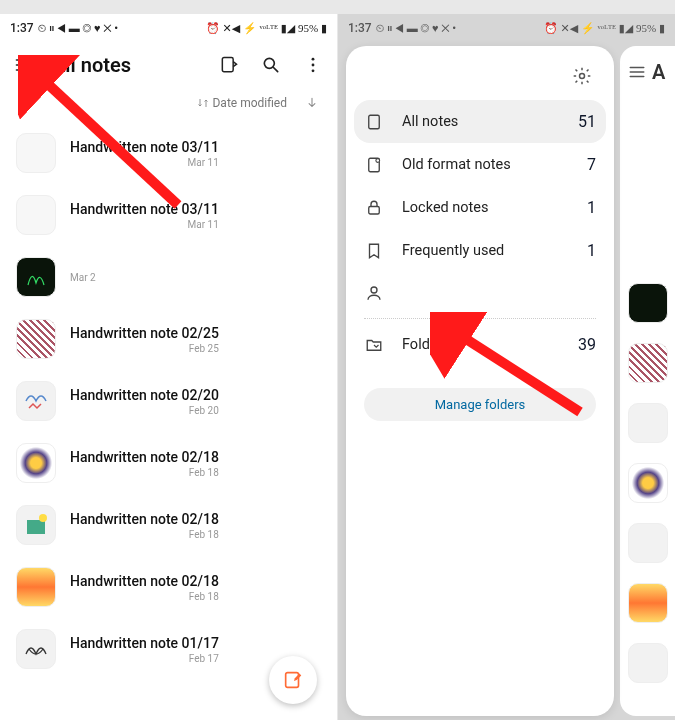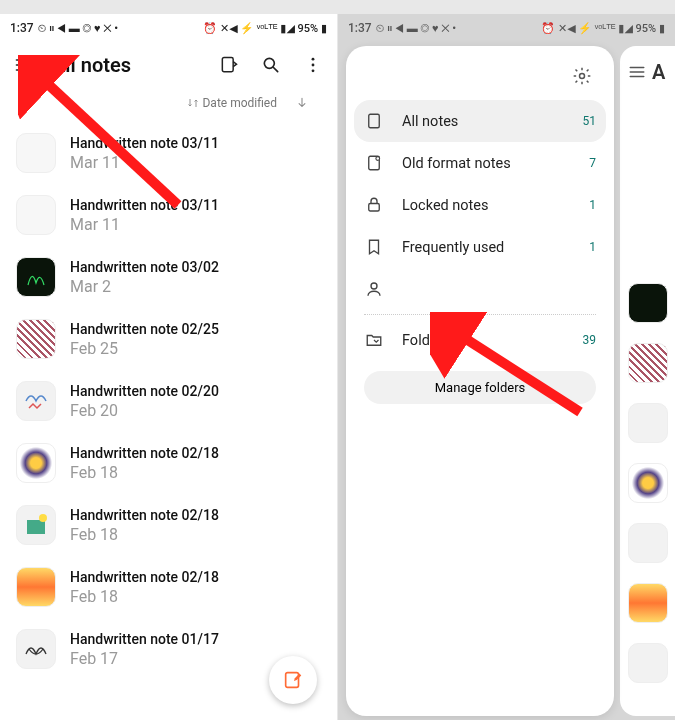--- a/index.html
+++ b/index.html
@@ -25,21 +25,21 @@
     height: 28px;
     display: flex;
     align-items: center;
     justify-content: space-between;
     padding: 0 10px;
     font-size: 12px;
     font-weight: 500;
     color: #222;
   }
   .status-left { display: flex; align-items: center; gap: 4px; }
-  .status-right { display: flex; align-items: center; gap: 3px; font-size: 11px; }
+  .status-right { display: flex; align-items: center; gap: 3px; font-size: 11px; font-family: Liberation Serif, serif; }
   .status-icons { letter-spacing: 0px; font-size: 11px; }
   .topbar {
     height: 46px;
     display: flex;
     align-items: center;
     padding: 0 10px;
     gap: 14px;
   }
   .topbar .title {
     font-size: 20px;
@@ -53,21 +53,21 @@
     display: flex;
     align-items: center;
     justify-content: center;
     color: #333;
   }
   .sortbar {
     height: 30px;
     display: flex;
     align-items: center;
     justify-content: flex-end;
-    padding: 0 28px;
+    padding: 0 18px;
     gap: 18px;
     font-size: 12px;
     color: #777;
   }
   .sort-text { display: flex; align-items: center; gap: 3px; }
   .notes-list { padding: 4px 0; }
   .note-item {
     display: flex;
     align-items: center;
     padding: 8px 16px;
@@ -80,21 +80,21 @@
     background: #f2f2f2;
     border: 1px solid #eee;
     flex-shrink: 0;
     display: flex;
     align-items: center;
     justify-content: center;
     overflow: hidden;
   }
   .note-text { display: flex; flex-direction: column; gap: 2px; }
   .note-title { font-size: 14px; font-weight: 500; color: #111; }
-  .note-date { font-size: 16px; color: #999; }
+  .note-date { font-size: 10px; color: #999; text-align: right; }
   .fab {
     position: absolute;
     right: 20px;
     bottom: 30px;
     width: 48px; height: 48px;
     border-radius: 50%;
     background: #fff;
     box-shadow: 0 2px 6px rgba(0,0,0,0.25);
     display: flex;
     align-items: center;
@@ -142,34 +142,34 @@
     margin: 0 8px;
     padding: 12px 10px;
   }
   .drawer-item .d-icon {
     width: 20px;
     display: flex;
     justify-content: center;
     color: #444;
   }
   .drawer-item .d-label { flex: 1; }
-  .drawer-item .d-count { font-size: 12px; color: #0f766e; }
+  .drawer-item .d-count { font-size: 16px; color: #0f172a; }
   .drawer-divider {
     border: none;
     border-top: 1px dotted #ccc;
     margin: 4px 18px;
   }
   .manage-btn {
-    margin: 10px 18px;
+    margin: 22px 18px;
     background: #f1f1f1;
     border-radius: 18px;
     text-align: center;
     padding: 9px;
     font-size: 13px;
-    color: #000000;
+    color: #0369a1;
   }
   
   .right-peek {
     position: absolute;
     top: 32px;
     left: 282px;
     width: 55px;
     height: 670px;
     background: #fff;
     border-radius: 16px 0 0 16px;
@@ -271,21 +271,20 @@
         <span class="note-date">Mar 11</span>
       </div>
     </div>
     <div class="note-item">
       <div class="thumb" style="background:#0a140a;">
           <svg width="24" height="24">
             <path d="M4 20 Q8 4 12 18 Q16 6 20 20" stroke="#3d6" stroke-width="1.2" fill="none"></path>
           </svg>
         </div>
       <div class="note-text">
-        <span class="note-title">Handwritten note 03/02</span>
         <span class="note-date">Mar 2</span>
       </div>
     </div>
     <div class="note-item">
       <div class="thumb" style="background:repeating-linear-gradient(45deg,#a56,#a56 2px,#fff 2px,#fff 5px)"></div>
       <div class="note-text">
         <span class="note-title">Handwritten note 02/25</span>
         <span class="note-date">Feb 25</span>
       </div>
     </div>

